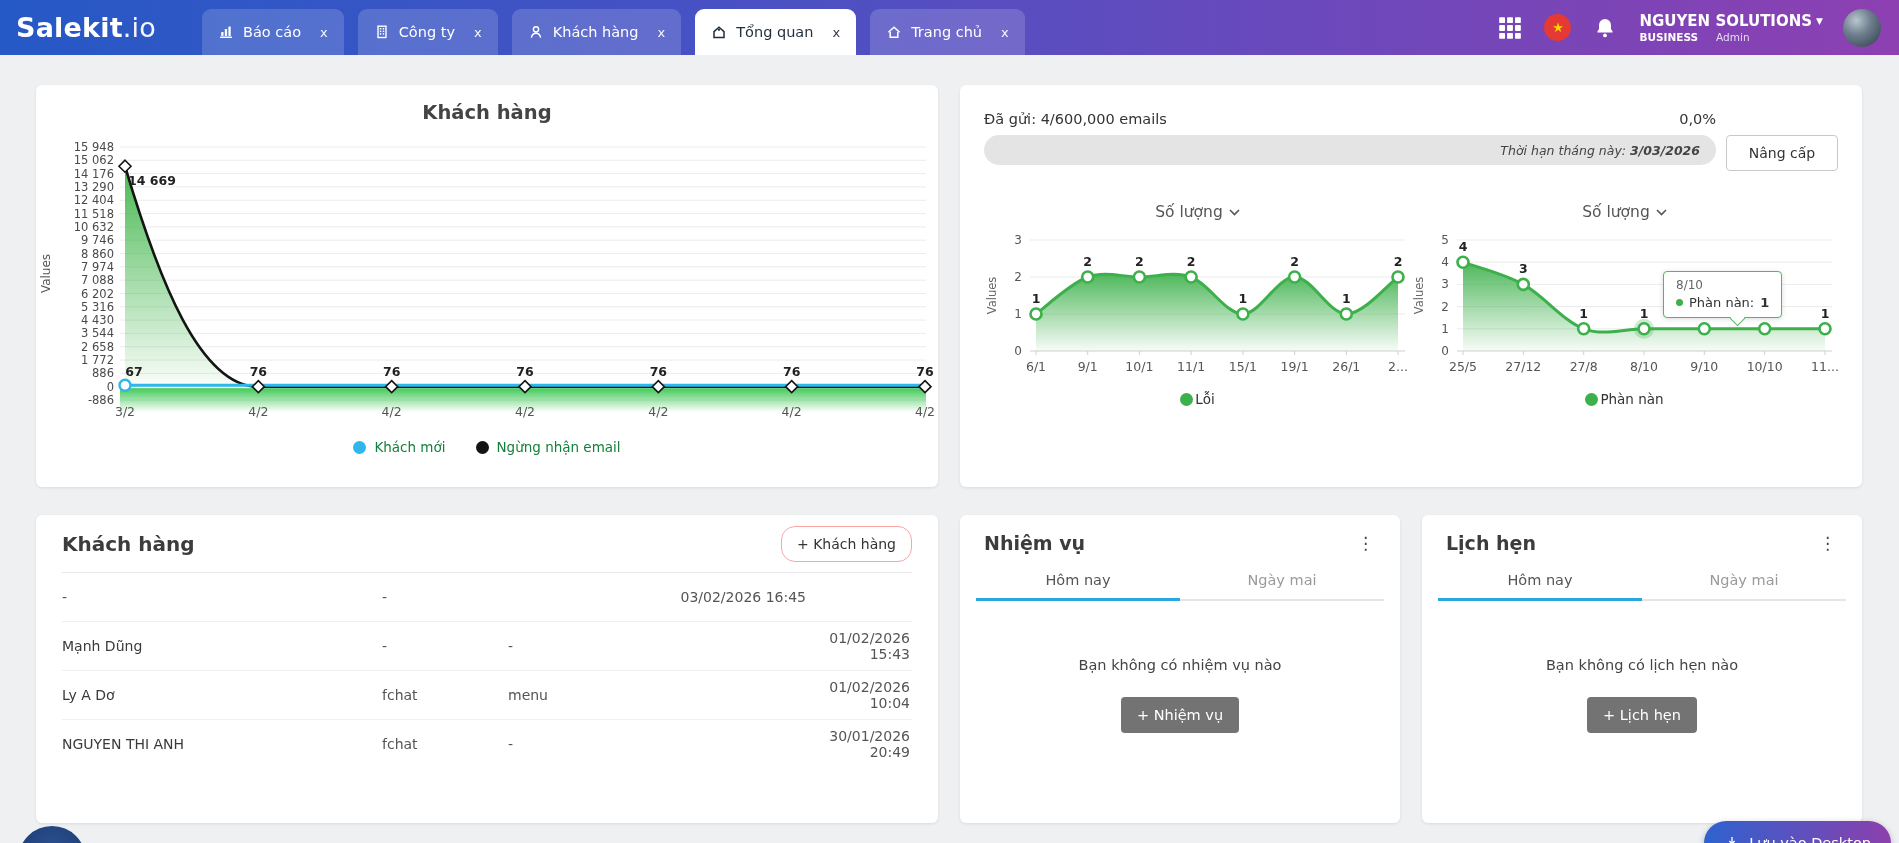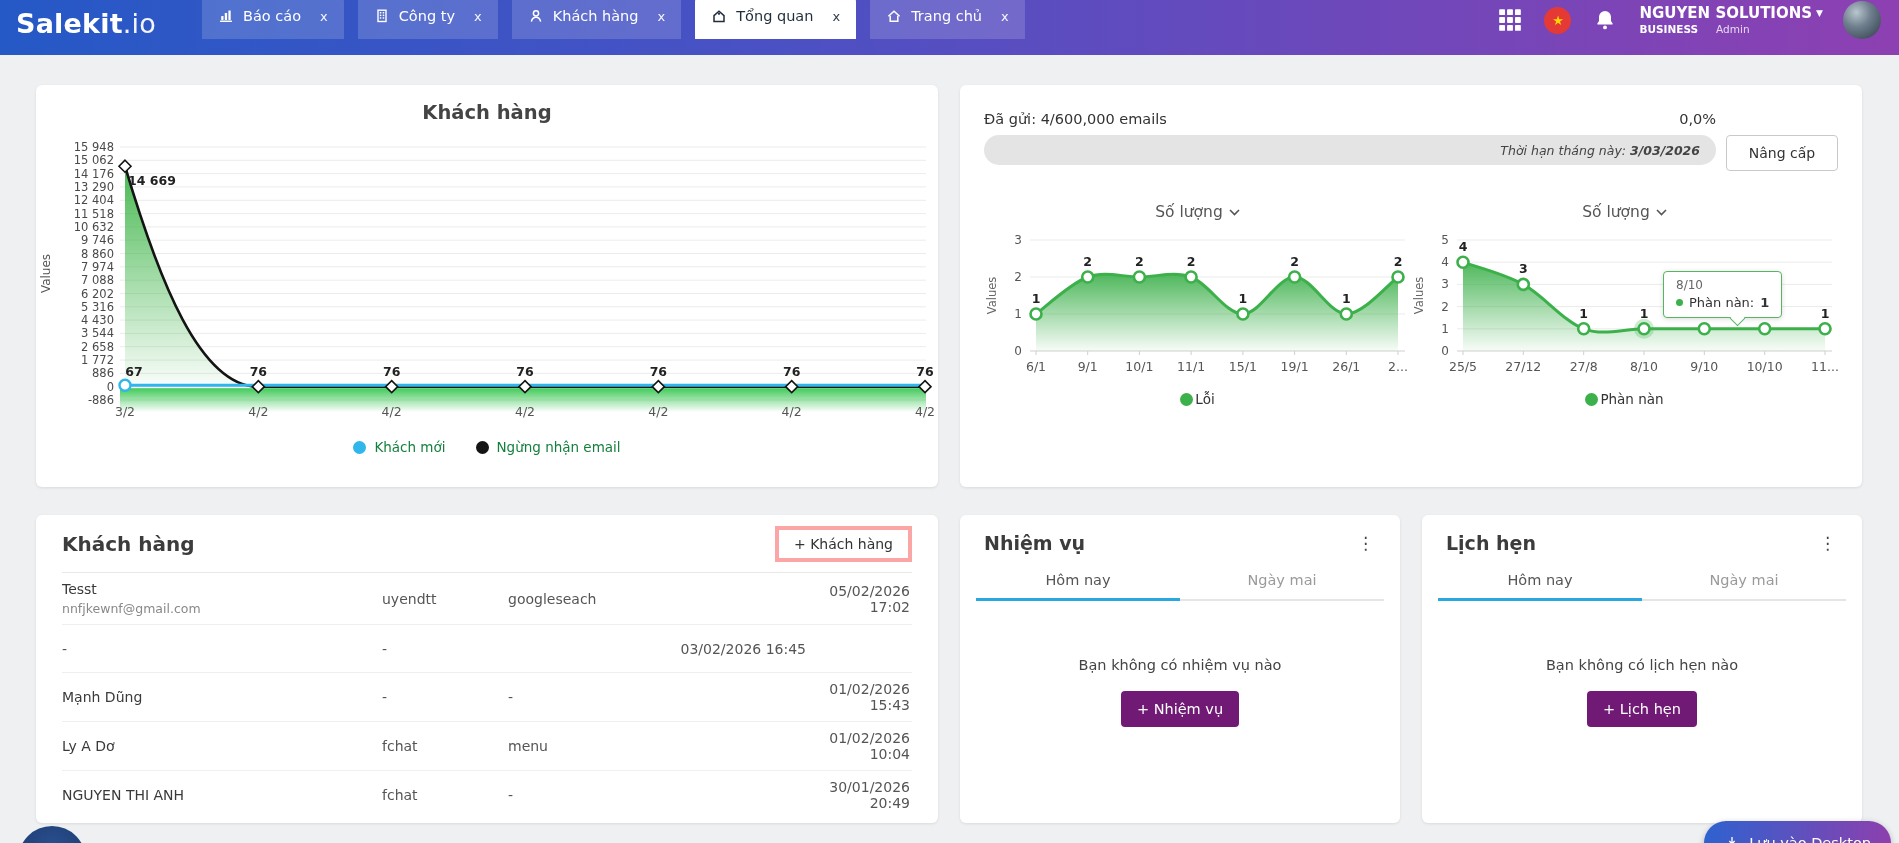--- a/index.html
+++ b/index.html
@@ -1,21 +1,21 @@
 <!DOCTYPE html>
 <html><head>
 <meta charset="utf-8">
 <style>
   * { margin:0; padding:0; box-sizing:border-box; }
   html,body { width:1899px; height:843px; overflow:hidden; }
   body { font-family:"DejaVu Sans","Liberation Sans",sans-serif; background:#eef0f2; color:#333; }
   #app { position:relative; width:1899px; height:843px; overflow:hidden; }
 
   
-  .navbar { height:55px; display:flex; align-items:flex-end; padding:0 18px 16px 16px;
+  .navbar { height:55px; display:flex; align-items:center; padding:0 18px 0 16px;
             background:linear-gradient(90deg,#2559c6 0%, #4a51c4 40%, #8d40b2 100%); }
   .logo { font-size:27px; font-weight:bold; color:#fff; margin-right:46px; letter-spacing:.2px; }
   .logo .io { font-weight:400; opacity:.95; }
   .nav-tabs { display:flex; gap:14px; align-self:flex-end; height:46px;border-radius:16px; }
   .nav-tab { display:flex; align-items:center; gap:9px; padding:0 16px; border-radius:9px 9px 0 0;
              background:rgba(255,255,255,.16); color:#fff; font-size:14.5px; cursor:pointer; }
   .nav-tab.active { background:#fff; color:#1f2d3d; }
   .nav-tab .tab-icon svg { display:block; }
   .nav-tab .tab-close { margin-left:10px; font-size:13px; opacity:.95; }
   .nav-right { margin-left:auto; display:flex; align-items:center; gap:20px; }
@@ -73,40 +73,40 @@
   .tt-row { font-size:13px; color:#333; display:flex; align-items:center; gap:6px; white-space:nowrap; }
   .tt-row b { font-weight:bold; }
   .tt-dot { width:7px; height:7px; border-radius:50%; display:inline-block; }
   .tt-arrow { position:absolute; bottom:-7px; left:58%; width:11px; height:11px; background:#fff;
               border-right:1.5px solid #57b560; border-bottom:1.5px solid #57b560; transform:rotate(45deg); }
 
   
   .table-head { display:flex; align-items:center; justify-content:space-between; height:58px;
                 border-bottom:1px solid #e8e8e8; }
   .table-title { font-size:20px; font-weight:600; color:#3c3c3c; }
-  .add-btn { background:#fff; border:4px solid #fca5a5; border-radius:0; height:36px; padding:0 15px;
+  .add-btn { background:#fff; border:1px solid #fca5a5; border-radius:14px; height:36px; padding:0 15px;
              font-size:14px; color:#333; font-family:inherit; cursor:pointer; font-weight:500; }
   .t-row { display:grid; grid-template-columns:320px 126px 300px 1fr; align-items:center;
            padding:8px 0; border-top:1px solid #efefef; min-height:48px; }
   .t-row:first-of-type { border-top:none; }
   .t-name { font-size:14px; color:#3a3a3a; }
   .t-email { font-size:12.5px; color:#888; margin-top:4px; }
   .t-cell { font-size:14px; color:#555; }
   .t-date { font-size:14px; color:#555; text-align:right; padding-right:2px; }
 
   
   .panel-head { display:flex; align-items:center; justify-content:space-between; padding:17px 6px 10px 8px; }
   .panel-title { font-size:19px; font-weight:600; color:#3c3c3c; }
   .kebab { font-size:17px; color:#444; cursor:pointer; padding:0 4px; }
   .ptabs { display:flex; border-bottom:2px solid #e5e5e5; }
   .ptab { flex:1; text-align:center; padding:8px 0 10px; font-size:14.5px; color:#9a9a9a; cursor:pointer; }
   .ptab.active { color:#555; border-bottom:3px solid #29a8e0; margin-bottom:-2px; }
-  .panel-empty { display:flex; flex-direction:column; align-items:center; gap:18px; margin-top:56px; }
+  .panel-empty { display:flex; flex-direction:column; align-items:center; gap:24px; margin-top:56px; }
   .empty-text { font-size:14.5px; color:#444; }
-  .blue-btn { background:#701a75; color:#fff; border:none; border-radius:4px; height:36px; padding:0 16px;
+  .blue-btn { background:#737373; color:#fff; border:none; border-radius:4px; height:36px; padding:0 16px;
               font-size:14.5px; font-family:inherit; cursor:pointer; }
 
   
   .chat-fab { position:absolute; left:18px; top:826px; width:68px; height:68px; border-radius:50%;
               background:radial-gradient(circle at 50% 35%, #2c5190 0%, #1d3e75 70%); cursor:pointer; }
   .save-fab { position:absolute; right:8px; top:821px; height:44px; border-radius:22px; padding:0 20px;
               display:flex; align-items:center; gap:9px; color:#fff; font-size:14.5px;
               background:linear-gradient(90deg,#2e62cf,#8c40ad); cursor:pointer; box-shadow:0 2px 6px rgba(0,0,0,.25); }
 </style>
 </head>
@@ -453,29 +453,20 @@
 
     <div class="row2">
 
       <div class="card card-table">
         <div class="table-head">
           <span class="table-title">Khách hàng</span>
           <button class="add-btn">+ Khách hàng</button>
         </div>
         <div id="customer-rows">
             <div class="t-row">
-              <div>
-                <div class="t-name">Tesst</div>
-                <div class="t-email">nnfjkewnf@gmail.com</div>
-              </div>
-              <div class="t-cell">uyendtt</div>
-              <div class="t-cell">googleseach</div>
-              <div class="t-date">05/02/2026 17:02</div>
-            </div>
-            <div class="t-row">
               <div class="t-cell">-</div>
               <div class="t-cell">-</div>
               <div class="t-date">03/02/2026 16:45</div>
             </div>
             <div class="t-row">
               <div>
                 <div class="t-name">Mạnh Dũng</div>
               </div>
               <div class="t-cell">-</div>
               <div class="t-cell">-</div>

